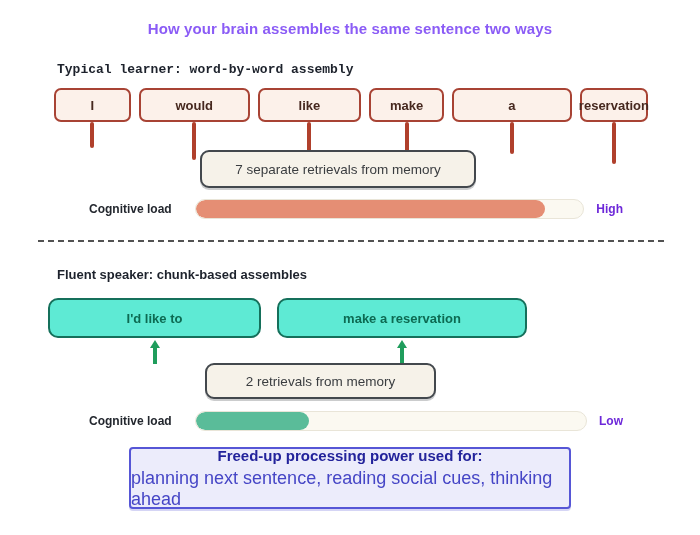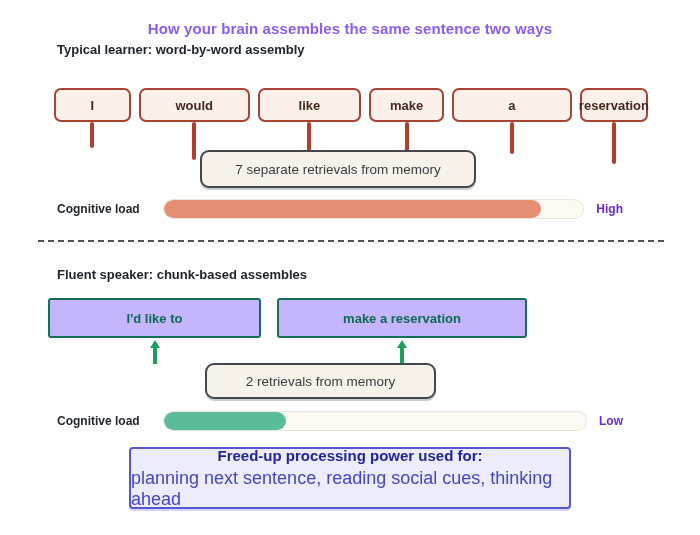--- a/index.html
+++ b/index.html
@@ -5,21 +5,21 @@
   html,body{margin:0;padding:0;background:#ffffff;}
   .canvas{
     position:relative;width:700px;height:535px;background:#ffffff;
     font-family:"Liberation Sans",sans-serif;overflow:hidden;
   }
   .title{
     position:absolute;top:20px;left:0;width:100%;text-align:center;
     font-size:15px;font-weight:700;color:#8b5cf6;letter-spacing:.1px;
   }
   .heading{position:absolute;font-size:13px;font-weight:700;color:#1d222c;}
-  .s1-heading{top:42px;left:57px;}
+  .s1-heading{top:62px;left:57px;font-family:Liberation Mono, monospace;}
   .s2-heading{top:267px;left:57px;}
 
   
   .words-row{position:absolute;top:88px;left:54px;width:594px;display:flex;gap:8px;}
   .word-col{display:flex;flex-direction:column;align-items:center;min-width:0;}
   .word-col:nth-child(1){flex:55 1 0;}
   .word-col:nth-child(2){flex:80 1 0;}
   .word-col:nth-child(3){flex:74 1 0;}
   .word-col:nth-child(4){flex:54 1 0;}
   .word-col:nth-child(5){flex:86 1 0;}
@@ -45,39 +45,39 @@
     background:#f6f2e9;border:2px solid #43484d;border-radius:9px;
     font-size:13.5px;color:#3a3d40;box-shadow:0 2px 0 rgba(67,72,77,.28);z-index:5;
   }
   .memory1{top:150px;left:200px;width:276px;height:38px;}
   .memory2{top:363px;left:205px;width:231px;height:36px;}
 
   
   .load-row{position:absolute;left:57px;width:566px;height:22px;display:flex;align-items:center;}
   .load1{top:198px;}
   .load2{top:410px;}
-  .load-label{font-size:12px;font-weight:700;color:#23272e;width:92px;flex:none;}
+  .load-label{font-size:12px;font-weight:700;color:#23272e;width:92px;flex:none;margin-left:32px;}
   .load-track{
     flex:1;height:20px;margin:0 12px 0 14px;background:#fbf9f1;
     border:1px solid #e9e5d8;border-radius:11px;overflow:hidden;box-sizing:border-box;
   }
   .load-fill{height:100%;border-radius:10px;}
   .fill-high{background:#e58e74;}
   .fill-low{background:#5abc99;}
   .load-value{font-size:12px;font-weight:700;color:#6d28d9;flex:none;}
 
   .divider{position:absolute;top:240px;left:38px;width:626px;border-top:2px dashed #525252;}
 
   
   .chunk-col{position:absolute;display:flex;flex-direction:column;align-items:center;}
   .chunk1{top:298px;left:48px;width:213px;}
   .chunk2{top:298px;left:277px;width:250px;}
   .chunk-box{
     width:100%;box-sizing:border-box;height:40px;display:flex;align-items:center;justify-content:center;
-    background:#c4b5fd;border:2px solid #15705b;border-radius:3px;
+    background:#5eead4;border:2px solid #15705b;border-radius:10px;
     font-size:13px;font-weight:600;color:#0d6a52;white-space:nowrap;
   }
   .up-arrow{display:flex;flex-direction:column;align-items:center;margin-top:2px;}
   .up-arrow .head{width:0;height:0;border-left:5px solid transparent;border-right:5px solid transparent;border-bottom:8px solid #1f9d5c;}
   .up-arrow .shaft{width:4px;height:16px;background:#1f9d5c;}
 
   
   .footer-box{
     position:absolute;top:447px;left:129px;width:442px;height:62px;box-sizing:border-box;
     background:#ececfb;border:2px solid #5656d6;border-radius:4px;

